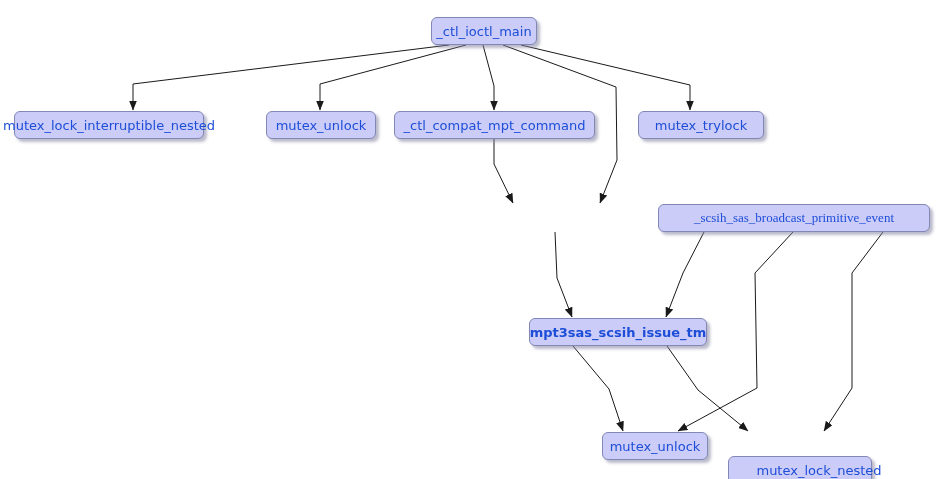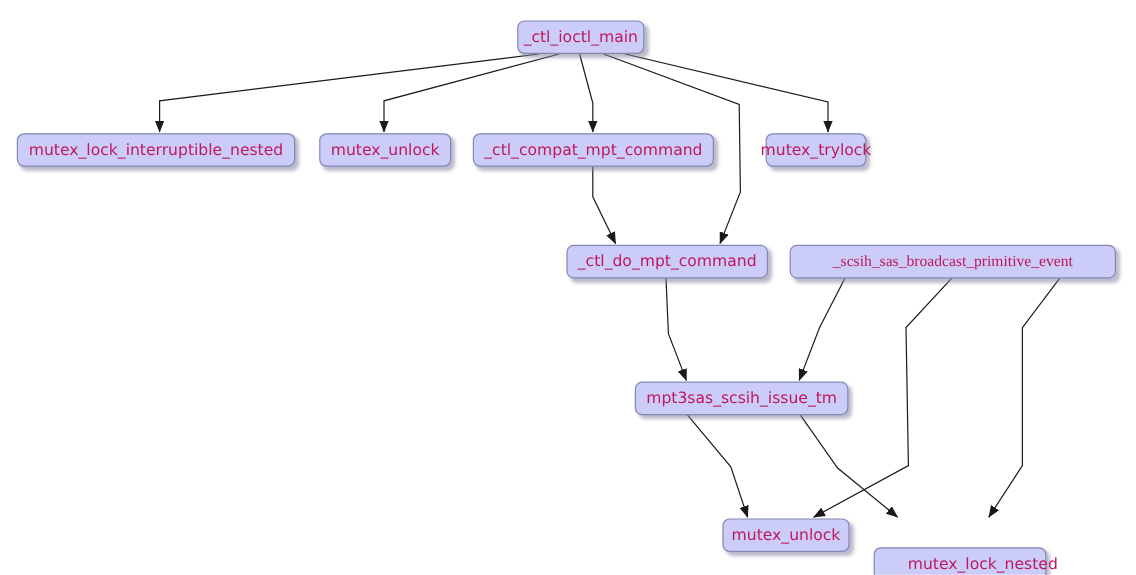--- a/index.html
+++ b/index.html
@@ -28,33 +28,33 @@
     position: absolute;
     height: 28px;
     background: #ccccf8;
     border: 1px solid #8288b5;
     border-radius: 6px;
     box-shadow: 3px 3px 3px rgba(130, 130, 160, 0.55);
     display: flex;
     align-items: center;
     justify-content: center;
     font-size: 13px;
-    color: #be185d;
+    color: #1d4ed8;
     white-space: nowrap;
     cursor: pointer;
   }
   
   #n0 { left: 431px; top: 17px;  width: 106px; }
-  #n1 { left: 14px;  top: 111px; width: 232px; }
+  #n1 { left: 14px;  top: 111px; width: 190px; }
   #n2 { left: 266px; top: 111px; width: 110px; }
   #n3 { left: 394px; top: 111px; width: 201px; text-align: center; }
-  #n4 { left: 638px; top: 111px; width: 84px; }
+  #n4 { left: 638px; top: 111px; width: 126px; }
   #n5 { left: 472px; top: 204px; width: 168px; }
   #n6 { left: 658px; top: 204px; width: 272px; font-family: Liberation Serif, serif; }
-  #n7 { left: 529px; top: 318px; width: 178px; }
+  #n7 { left: 529px; top: 318px; width: 178px; font-weight: bold; }
   #n8 { left: 602px; top: 432px; width: 106px; }
   #n9 { left: 728px; top: 456px; width: 144px; padding-left: 38px; }
 </style>
 </head>
 <body>
 
 <div class="canvas">
 
   <svg class="edges" width="947" height="479" viewBox="0 0 947 479" xmlns="http://www.w3.org/2000/svg">
     <defs>
@@ -74,19 +74,18 @@
     <polyline points="883,232 852,273 852,388 824,431" marker-end="url(#arrow)"></polyline>
     <polyline points="573,346 609,389 623,431" marker-end="url(#arrow)"></polyline>
     <polyline points="667,346 698,390 748,431" marker-end="url(#arrow)"></polyline>
   </svg>
 
   <div class="node" id="n0">_ctl_ioctl_main</div>
   <div class="node" id="n1">mutex_lock_interruptible_nested</div>
   <div class="node" id="n2">mutex_unlock</div>
   <div class="node" id="n3">_ctl_compat_mpt_command</div>
   <div class="node" id="n4">mutex_trylock</div>
-  <div class="node" id="n5">_ctl_do_mpt_command</div>
   <div class="node" id="n6">_scsih_sas_broadcast_primitive_event</div>
   <div class="node" id="n7">mpt3sas_scsih_issue_tm</div>
   <div class="node" id="n8">mutex_unlock</div>
   <div class="node" id="n9">mutex_lock_nested</div>
 
 </div>
 
 </body></html>

